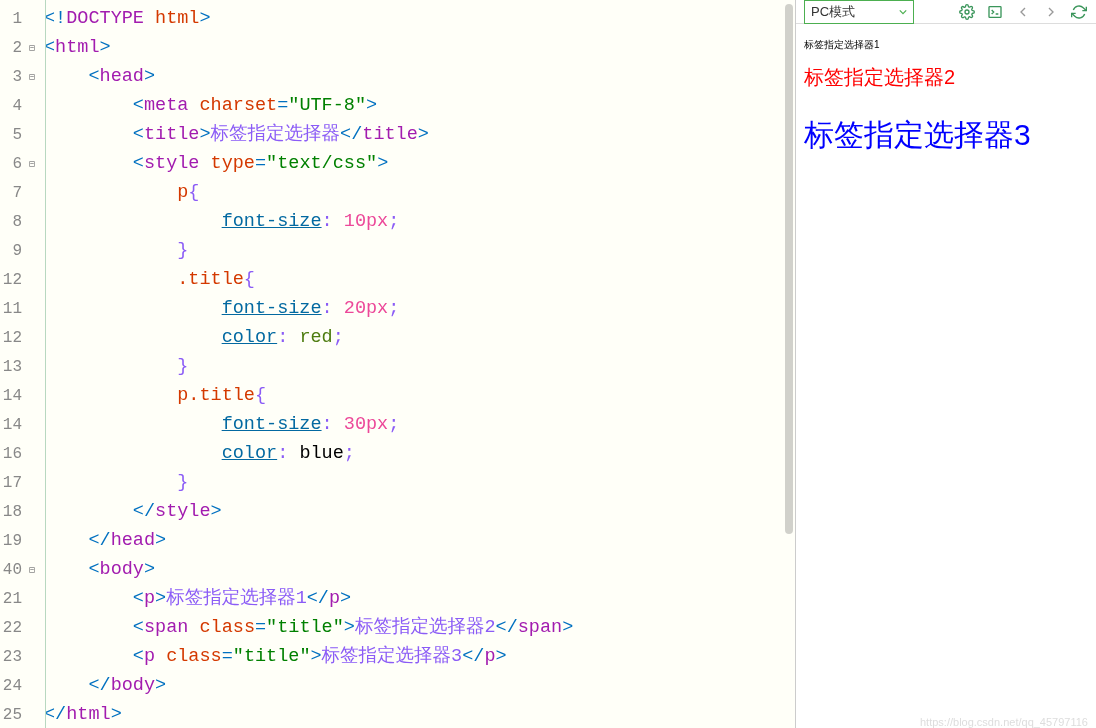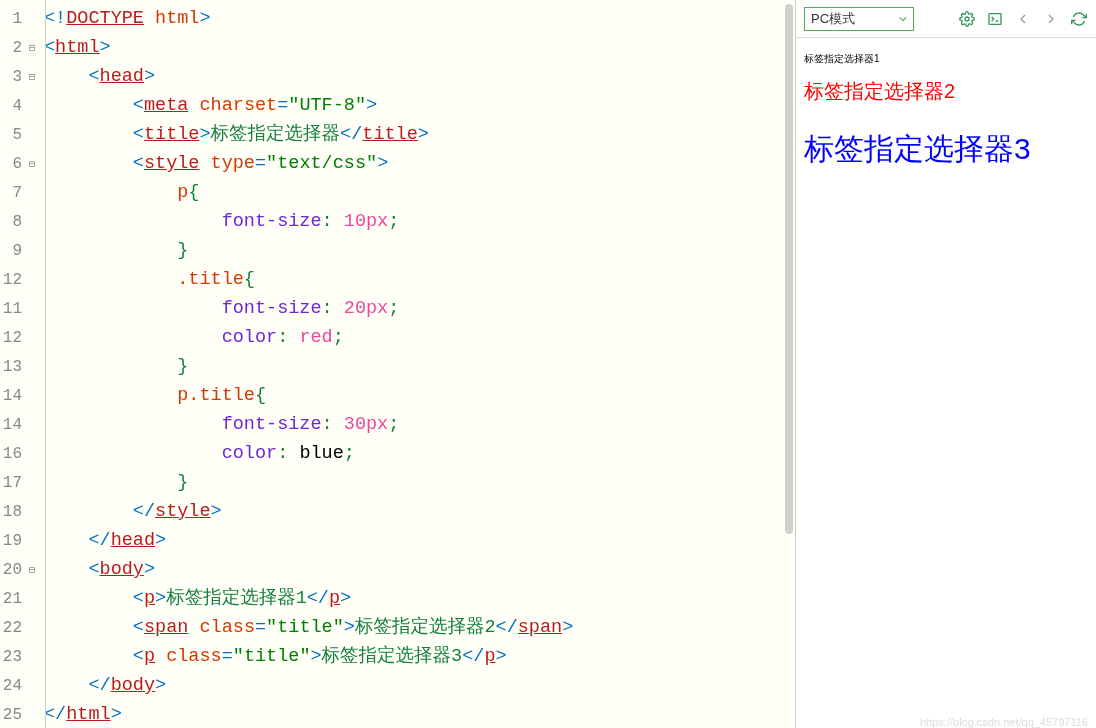--- a/index.html
+++ b/index.html
@@ -49,28 +49,28 @@
       padding-top: 4px;
       padding-left: 2px;
       font-size: 18.5px;
       line-height: 29px;
       white-space: pre;
       overflow: hidden;
     }
     .code-line { height: 29px; }
     
     .punct { color: #0070c0; }
-    .tag { color: #b91c1c; text-decoration: underline; }
+    .tag { color: #a21caf; }
     .attr { color: #d43900; }
     .value { color: #008000; }
-    .text { color: #15803d; }
+    .text { color: #8b5cf6; }
     .selector { color: #d43900; }
-    .cssprop { color: #6d28d9; }
+    .cssprop { color: #0369a1; text-decoration: underline; }
     .cssval { color: #ec4899; }
-    .cssred { color: #ec4899; }
+    .cssred { color: #4d7c0f; }
     .cssblue { color: #000000; }
     
     .vsplit {
       position: absolute;
       top: 0;
       bottom: 0;
       left: 45px;
       width: 1px;
       background: #b8d8c0;
     }
@@ -91,21 +91,21 @@
       flex-direction: column;
       background: #fff;
       font-family: Arial, "Microsoft YaHei", sans-serif;
     }
     .toolbar {
       display: flex;
       align-items: center;
       gap: 25px;
       padding: 6px 8px;
       border-bottom: 1px solid #ddd;
-      height: 38px;
+      height: 24px;
     }
     .mode-select {
       display: flex;
       align-items: center;
       justify-content: space-between;
       border: 1px solid #4caf50;
       height: 24px;
       width: 110px;
       padding: 0 6px;
       font-size: 13px;
@@ -210,21 +210,21 @@
       </div>
       <div class="gutter-row">
         <span class="linenum">18</span>
         <span class="fold"></span>
       </div>
       <div class="gutter-row">
         <span class="linenum">19</span>
         <span class="fold"></span>
       </div>
       <div class="gutter-row">
-        <span class="linenum">20</span>
+        <span class="linenum">40</span>
         <span class="fold">⊟</span>
       </div>
       <div class="gutter-row">
         <span class="linenum">21</span>
         <span class="fold"></span>
       </div>
       <div class="gutter-row">
         <span class="linenum">22</span>
         <span class="fold"></span>
       </div>

